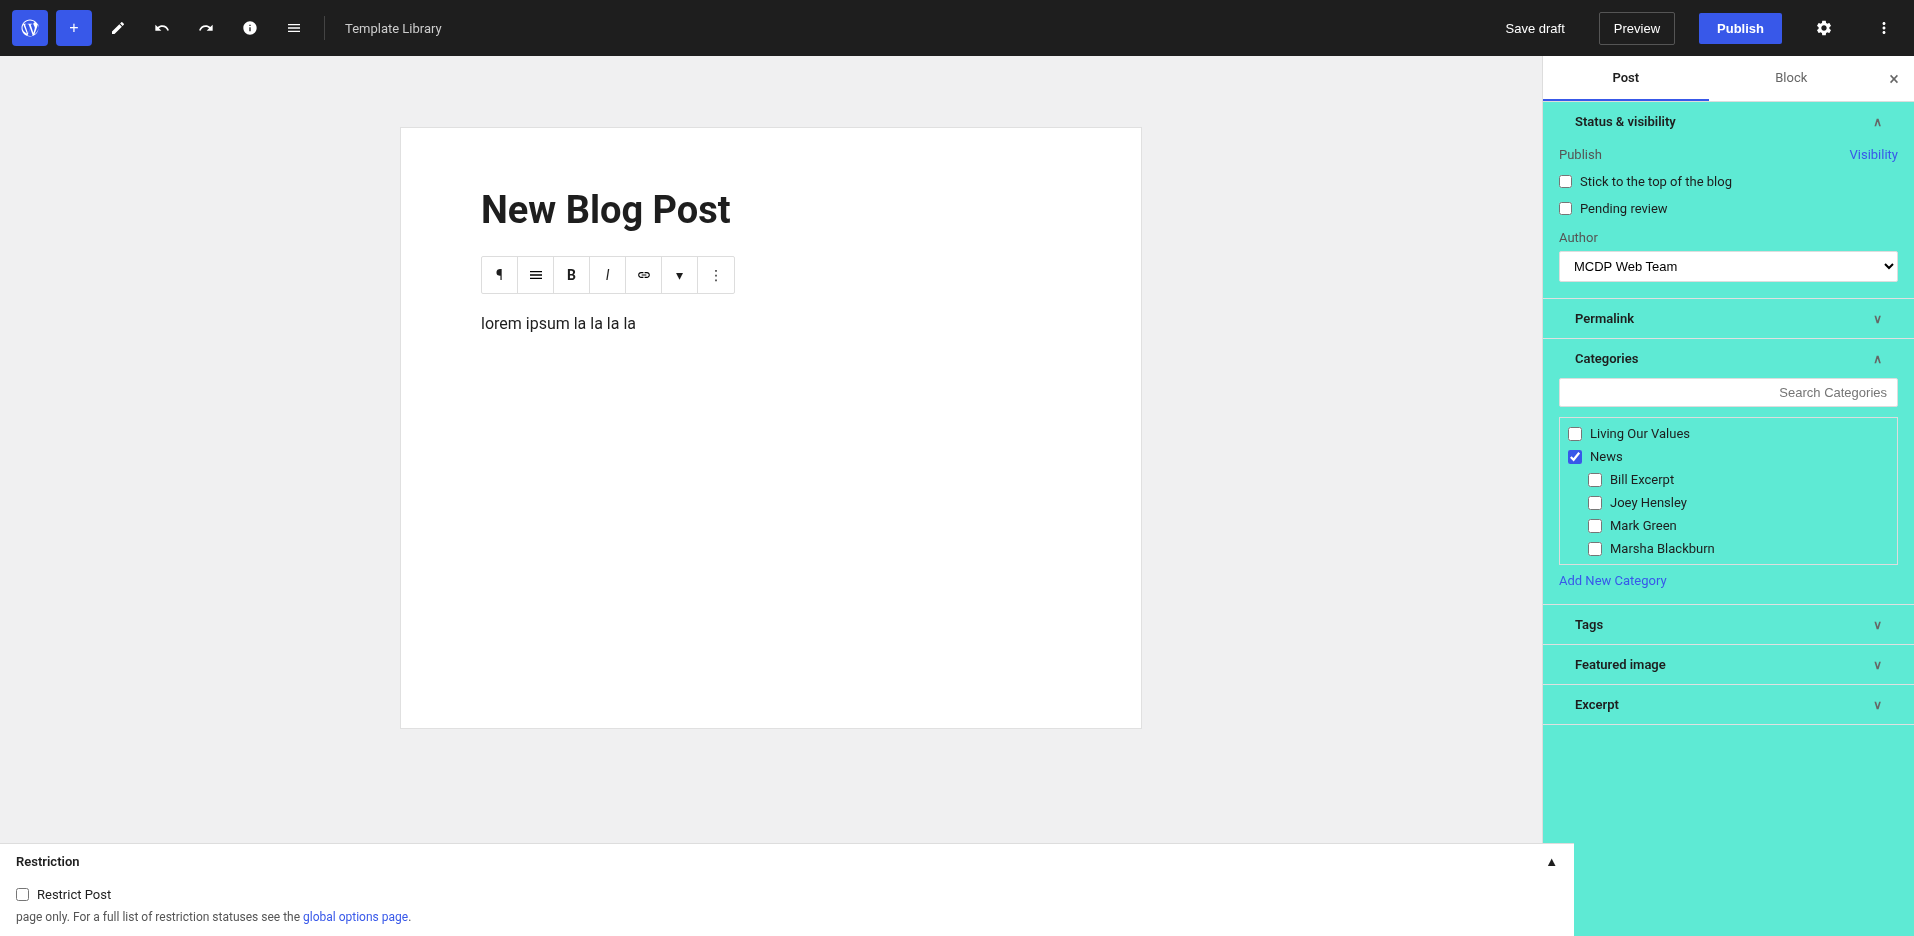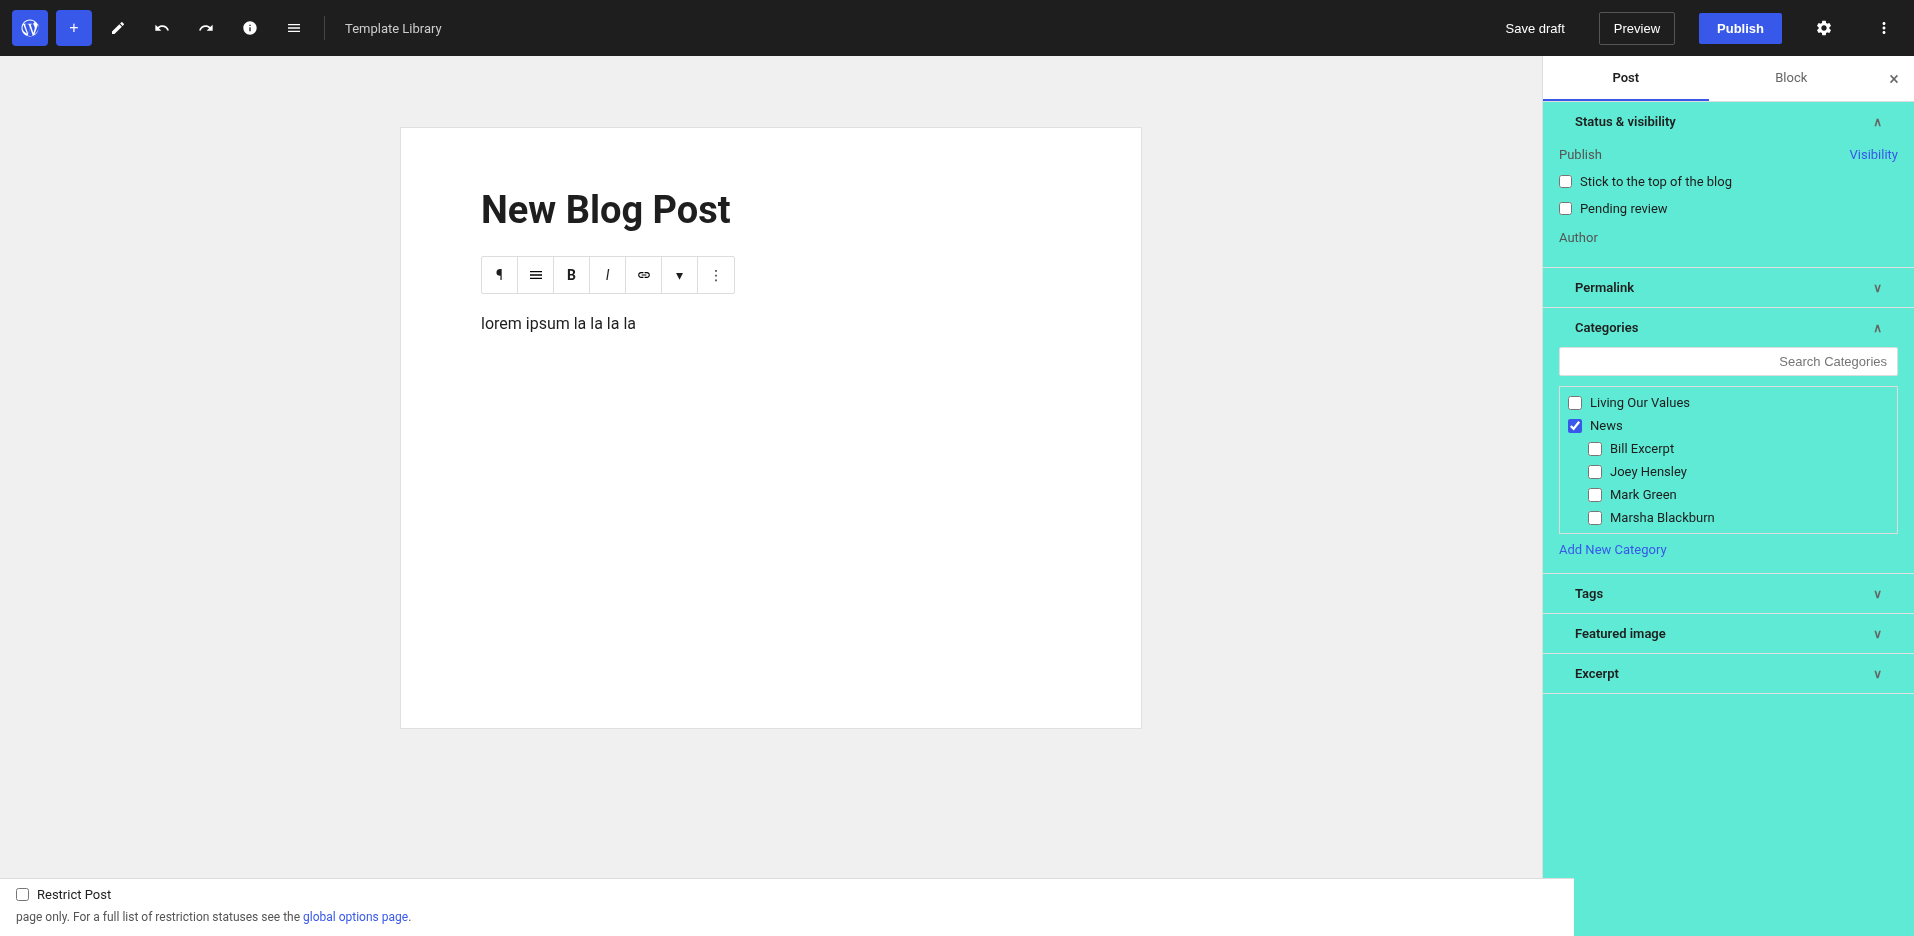--- a/index.html
+++ b/index.html
@@ -274,20 +274,21 @@
         </div>
         <div class="checkbox-row">
           <input type="checkbox" id="stick-top" style="">
           <label for="stick-top">Stick to the top of the blog</label>
         </div>
         <div class="checkbox-row">
           <input type="checkbox" id="pending-review" style="">
           <label for="pending-review">Pending review</label>
         </div>
         <div class="author-label">Author</div>
+        <select class="author-select"><option>MCDP Web Team</option></select>
       </div>
     </div>
 
     <div class="section collapsed permalink-section">
       <div class="section-header">
         <span>Permalink</span>
         <span class="chevron">∨</span>
       </div>
     </div>
 
@@ -345,20 +346,24 @@
     <div class="section collapsed excerpt-section">
       <div class="section-header">
         <span>Excerpt</span>
         <span class="chevron">∨</span>
       </div>
     </div>
   </div>
 </div>
 
 <div class="bottom-panel">
+  <div class="restriction-header">
+    <span>Restriction</span>
+    <span>▲</span>
+  </div>
   <div class="restriction-body">
     <div class="restriction-checkbox-row">
       <input type="checkbox" id="restrict-post" style="">
       <label for="restrict-post">Restrict Post</label>
     </div>
     <p class="restriction-note">
       <span>page only. For a full list of restriction statuses see the </span><a href="#">global options page</a><span>.</span>
     </p>
   </div>
 </div>

